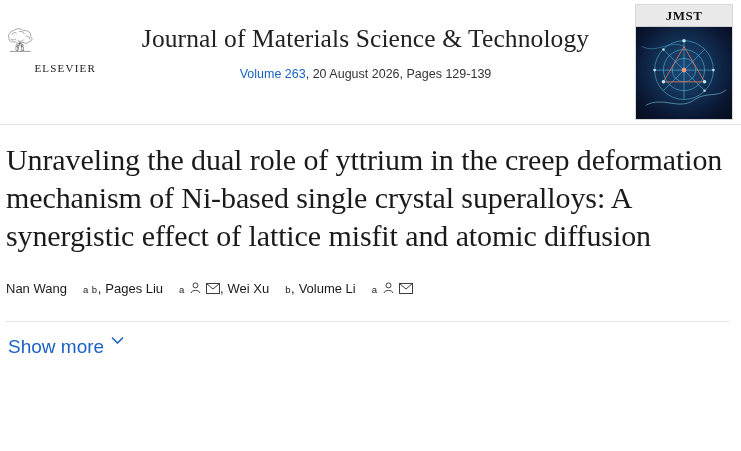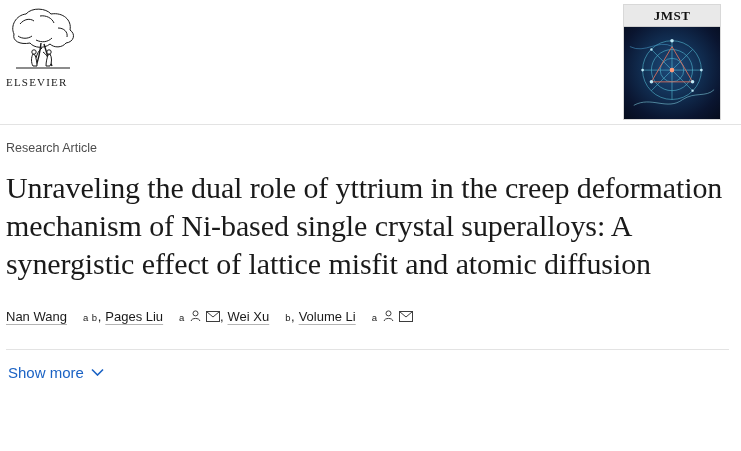--- a/index.html
+++ b/index.html
@@ -24,22 +24,21 @@
     align-items: flex-start;
     justify-content: space-between;
     padding: 4px 0 10px 0;
     height: 124px;
   }
   .elsevier-logo {
     width: 96px;
     padding-left: 6px;
     padding-top: 4px;
     display: flex;
-    flex-direction: column;
-    align-items: flex-start;
+    align-items: flex-end;
   }
   .elsevier-tree {
     width: 74px; height: 66px;
     display: block;
   }
   .elsevier-word {
     font-family: "Liberation Serif", serif;
     font-size: 11px;
     letter-spacing: 1.2px;
     color: #1a1a1a;
@@ -60,21 +59,21 @@
   .journal-sub {
     margin-top: 12px;
     font-size: 12.5px;
     color: #333;
   }
   .journal-sub .vol {
     color: #1a62c4;
   }
   .cover {
     width: 98px; height: 116px;
-    margin-right: 20px;
+    margin-right: 8px;
     border: 1px solid #d8d8d8;
     position: relative;
     overflow: hidden;
     background: #3b82f6;
     flex: none;
   }
   .cover-top {
     height: 22px;
     background: #e9e9e9;
     display: flex;
@@ -131,45 +130,43 @@
     display: flex;
     flex-wrap: wrap;
     align-items: baseline;
   }
   .author {
     display: inline-flex;
     align-items: baseline;
     white-space: nowrap;
   }
   .author-name {
-    text-decoration: underline;
     text-decoration-color: #b4b4b4;
     text-underline-offset: 3px;
   }
   .aff {
     font-size: 9.5px;
     vertical-align: super;
     margin-left: 16px;
     letter-spacing: .5px;
   }
   .sep { margin-right: 4px; }
   .mini-icon {
     display: inline-block;
     margin-left: 5px;
     position: relative;
     top: 1px;
   }
 
   
   .show-more {
     display: inline-flex;
-    align-items: center;
     gap: 7px;
     color: #1a62c4;
-    font-size: 15px;
+    font-size: 19px;
     cursor: pointer;
     padding-left: 2px;
   }
   .chev {
     display: inline-block;
     width: 13px; height: 8px;
   }
 </style>
 </head>
 <body>
@@ -198,20 +195,26 @@
           <circle cx="28" cy="44" r="2.2" fill="#ffffff"></circle>
           <path d="M44 46 C46 49 46 55 44 58 L40 58 C40 54 41 50 42 47 Z" fill="#ffffff"></path>
           <circle cx="43" cy="44" r="2.2" fill="#ffffff"></circle>
 
           <path d="M10 60 L64 60" stroke-width="1.2"></path>
         </g>
       </svg>
       <div class="elsevier-word">ELSEVIER</div>
     </div>
 
+    <div class="journal-center">
+      <div class="journal-title">Journal of Materials Science &amp; Technology</div>
+      <div class="journal-sub">
+        <span class="vol">Volume 263</span><span>, 20 August 2026, Pages 129-139</span>
+      </div>
+    </div>
 
     <div class="cover">
       <div class="cover-top">
         <span class="cover-jmst">JMST</span>
       </div>
       <div class="cover-art">
         <svg viewBox="0 0 98 92">
           <g stroke="#5fd2e8" stroke-width="0.6" fill="none" opacity="0.85">
             <circle cx="49" cy="44" r="30"></circle>
             <circle cx="49" cy="44" r="21"></circle>
@@ -232,21 +235,20 @@
             <circle cx="70" cy="65" r="1.2"></circle>
           </g>
         </svg>
       </div>
     </div>
   </div>
 
   <hr class="rule">
 
   <div class="article">
-    <div class="article-type">Research Article</div>
     <h1 class="article-title">Unraveling the dual role of yttrium in the creep deformation mechanism of Ni-based single crystal superalloys: A synergistic effect of lattice misfit and atomic diffusion</h1>
 
     <div class="authors">
 
       <span class="author">
         <span class="author-name">Nan Wang</span>
           <span class="aff">a b</span>
           <span class="sep">,</span>
       </span>
 

